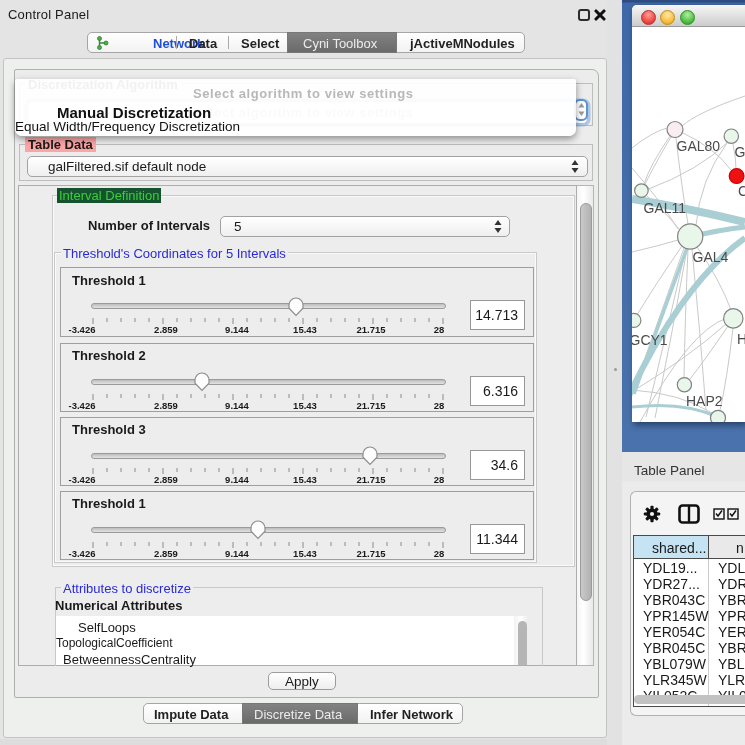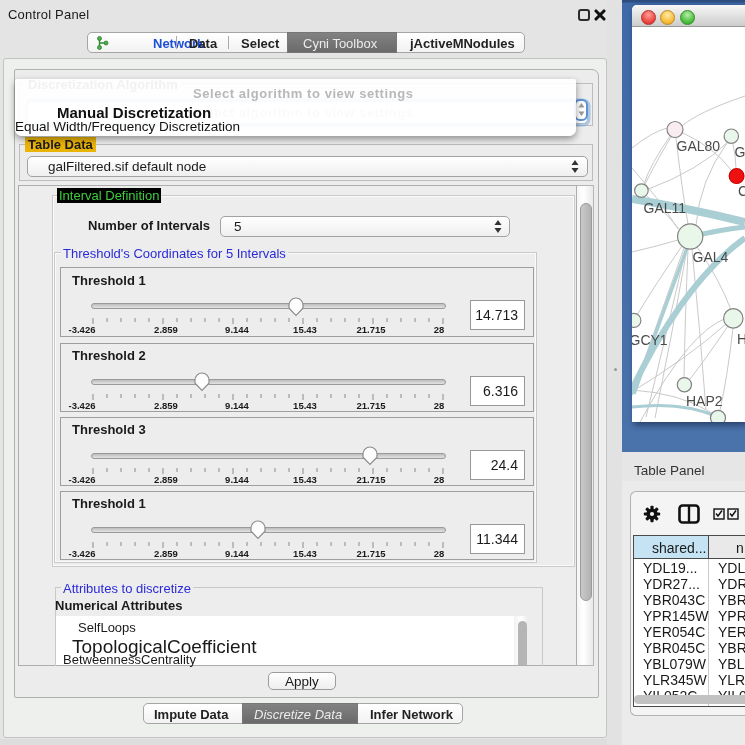--- a/index.html
+++ b/index.html
@@ -27,35 +27,35 @@
 <div class="txt" style="left:25px;top:77px;font-size:13px;font-weight:bold;color:#555;background:#ececec;padding:0 3px;">Discretization Algorithm</div>
 <div class="abs" style="left:27px;top:101px;width:561px;height:23px;background:#fff;border:1px solid #a8bdd4;border-radius:5px;box-shadow:0 0 0 2.5px rgba(110,160,220,0.5);box-sizing:border-box;"></div>
 <div class="txt" style="left:193px;top:105px;font-size:13px;font-weight:bold;letter-spacing:0.55px;color:#bdbdbd;">Select algorithm to view settings</div>
 <div class="abs" style="left:574px;top:99px;width:14px;height:22px;background:#fff;border:2.5px solid #5e92d2;border-radius:6px;box-sizing:border-box;"></div>
 <svg class="abs" style="left:577px;top:102px;" width="9" height="15" viewBox="0 0 9 15">
  <path d="M4.5 1 L7.5 5.5 L1.5 5.5 Z" fill="#9a9a9a"></path>
     <path d="M4.5 14 L7.5 9.5 L1.5 9.5 Z" fill="#9a9a9a"></path>
 </svg>
 
 <div class="abs" style="left:19px;top:144px;width:574px;height:37px;border:1px solid #bdbdbd;box-sizing:border-box;"></div>
-<div class="txt" style="left:25px;top:137px;font-size:13px;font-weight:bold;background:#eab308;padding:0 3px;">Table Data</div>
+<div class="txt" style="left:25px;top:137px;font-size:13px;font-weight:bold;background:#fca5a5;padding:0 3px;">Table Data</div>
 <div class="abs combo" style="left:27px;top:156px;width:561px;height:21px;background:linear-gradient(#ffffff,#efefef);border:1px solid #a2a2a2;border-radius:5px;box-sizing:border-box;"></div>
 <div class="txt" style="left:48px;top:159px;font-size:13.5px;">galFiltered.sif default node</div>
 <svg class="abs" style="left:569px;top:159px;" width="12" height="15" viewBox="0 0 12 15">
  <path d="M6 1 L9.5 6 L2.5 6 Z" fill="#333"></path>
     <path d="M6 14 L9.5 9 L2.5 9 Z" fill="#333"></path>
 </svg>
 
 <div class="abs" style="left:18px;top:185px;width:559px;height:481px;background:#ededed;border:1px solid #adadad;box-sizing:border-box;"></div>
 
 <div class="abs" style="left:577px;top:185px;width:17px;height:481px;background:linear-gradient(90deg,#f5f5f5,#ffffff 40%,#e9e9e9);border:1px solid #b5b5b5;border-left:none;box-sizing:border-box;"></div>
 <div class="abs" style="left:579.5px;top:203px;width:12px;height:398px;background:linear-gradient(90deg,#c9c9c9,#b2b2b2);border:1px solid #9a9a9a;border-radius:6px;box-sizing:border-box;"></div>
 
 <div class="abs" style="left:52px;top:195px;width:523px;height:372px;border:1px solid #c9c9c9;box-shadow:inset 0 0 0 1px #fafafa;box-sizing:border-box;"></div>
-<div class="txt" style="left:57px;top:188px;font-size:13px;color:#3ecc3e;background:#000000;padding:0 2px;text-align:center;">Interval Definition</div>
+<div class="txt" style="left:57px;top:188px;font-size:13px;color:#3ecc3e;background:#14532d;padding:0 2px;text-align:center;">Interval Definition</div>
 
 <div class="txt" style="left:88px;top:218px;font-size:13px;font-weight:bold;">Number of Intervals</div>
 <div class="abs combo" style="left:220px;top:216px;width:290px;height:21px;background:linear-gradient(#ffffff,#efefef);border:1px solid #a2a2a2;border-radius:5px;box-sizing:border-box;"></div>
 <div class="txt" style="left:234px;top:219px;font-size:13.5px;">5</div>
 <svg class="abs" style="left:492px;top:219px;" width="12" height="15" viewBox="0 0 12 15">
  <path d="M6 1 L9.5 6 L2.5 6 Z" fill="#333"></path>
     <path d="M6 14 L9.5 9 L2.5 9 Z" fill="#333"></path>
 </svg>
 
 <div class="abs" style="left:54px;top:252px;width:483px;height:311px;border:1px solid #c9c9c9;box-shadow:inset 0 0 0 1px #fafafa;box-sizing:border-box;"></div>
@@ -185,21 +185,21 @@
 <div class="txt" style="left:52px;top:473.5px;width:60px;text-align:center;font-size:9.5px;font-weight:bold;">-3.426</div>
 <div class="txt" style="left:136px;top:473.5px;width:60px;text-align:center;font-size:9.5px;font-weight:bold;">2.859</div>
 <div class="txt" style="left:207px;top:473.5px;width:60px;text-align:center;font-size:9.5px;font-weight:bold;">9.144</div>
 <div class="txt" style="left:275px;top:473.5px;width:60px;text-align:center;font-size:9.5px;font-weight:bold;">15.43</div>
 <div class="txt" style="left:341px;top:473.5px;width:60px;text-align:center;font-size:9.5px;font-weight:bold;">21.715</div>
 <div class="txt" style="left:409px;top:473.5px;width:60px;text-align:center;font-size:9.5px;font-weight:bold;">28</div>
 <svg class="abs" style="left:362.0px;top:446.0px;" width="16" height="20" viewBox="0 0 16 20">
     <path d="M1 8 a7 7 0 0 1 14 0 v3.2 L8 18.5 L1 11.2 Z" fill="#fdfdfd" stroke="#8c8c8c" stroke-width="1.2"></path>
   </svg>
 <div class="abs" style="left:470px;top:449.5px;width:55px;height:30px;background:#fff;border:1px solid #989898;box-sizing:border-box;"></div>
-<div class="txt" style="left:420px;top:456.5px;width:98px;text-align:right;font-size:14px;">24.4</div>
+<div class="txt" style="left:420px;top:456.5px;width:98px;text-align:right;font-size:14px;">34.6</div>
 <div class="abs" style="left:60px;top:490.5px;width:474px;height:69.5px;background:#ededed;border:1px solid #9e9e9e;box-sizing:border-box;"></div>
 <div class="txt" style="left:72px;top:496.0px;font-size:13px;font-weight:bold;">Threshold 1</div>
 <div class="abs" style="left:91px;top:526.5px;width:355px;height:6px;background:linear-gradient(#bdbdbd,#e3e3e3);border:1px solid #9a9a9a;border-radius:3.5px;box-sizing:border-box;"></div>
 <svg class="abs" style="left:60px;top:541.5px;" width="400" height="7" viewBox="0 0 400 7">
     <g stroke="#8a8a8a" stroke-width="1">
       <line x1="33" y1="0" x2="33" y2="6"></line>
       <line x1="47" y1="0" x2="47" y2="4"></line>
       <line x1="61" y1="0" x2="61" y2="4"></line>
       <line x1="75" y1="0" x2="75" y2="4"></line>
       <line x1="89" y1="0" x2="89" y2="4"></line>
@@ -236,21 +236,21 @@
     <path d="M1 8 a7 7 0 0 1 14 0 v3.2 L8 18.5 L1 11.2 Z" fill="#fdfdfd" stroke="#8c8c8c" stroke-width="1.2"></path>
   </svg>
 <div class="abs" style="left:470px;top:523.5px;width:55px;height:30px;background:#fff;border:1px solid #989898;box-sizing:border-box;"></div>
 <div class="txt" style="left:420px;top:530.5px;width:98px;text-align:right;font-size:14px;">11.344</div>
 
 <div class="abs" style="left:55px;top:587px;width:488px;height:79px;border:1px solid #c9c9c9;border-bottom:none;box-sizing:border-box;"></div>
 <div class="txt" style="left:61px;top:581px;font-size:13px;color:#2a2ad8;background:#ededed;padding:0 2px;">Attributes to discretize</div>
 <div class="txt" style="left:55px;top:598px;font-size:13px;font-weight:bold;">Numerical Attributes</div>
 <div class="abs" style="left:56px;top:616px;width:458px;height:49px;background:#ffffff;"></div>
 <div class="txt" style="left:78px;top:620px;font-size:13px;">SelfLoops</div>
-<div class="txt" style="left:72px;top:636px;font-size:19px;">TopologicalCoefficient</div>
+<div class="txt" style="left:56px;top:636px;font-size:12px;">TopologicalCoefficient</div>
 <div class="txt" style="left:63px;top:652px;font-size:13px;">BetweennessCentrality</div>
 <div class="abs" style="left:514px;top:616px;width:14px;height:49px;background:linear-gradient(90deg,#f2f2f2,#ffffff 50%,#ececec);"></div>
 <div class="abs" style="left:518px;top:621px;width:9px;height:44px;background:#b5b5b5;border-radius:5px 5px 0 0;"></div>
 
 <div class="abs" style="left:268px;top:672px;width:68px;height:18px;background:linear-gradient(#ffffff,#eeeeee);border:1px solid #9c9c9c;border-radius:5px;box-sizing:border-box;"></div>
 <div class="txt" style="left:285px;top:674px;font-size:13.5px;">Apply</div>
 
 <div class="abs" style="left:15px;top:79px;width:561px;height:57px;background:rgba(255,255,255,0.92);border-radius:2px 2px 7px 7px;box-shadow:0 3px 7px rgba(0,0,0,0.4);"></div>
 <div class="txt" style="left:193px;top:86px;font-size:13px;font-weight:bold;letter-spacing:0.55px;color:#b8b8b8;">Select algorithm to view settings</div>
 <div class="txt" style="left:15px;top:104px;font-size:15px;font-weight:bold;color:#111;margin-left:42px;">Manual Discretization</div>
@@ -268,21 +268,21 @@
 <svg class="abs" style="left:96px;top:36px;" width="13" height="14" viewBox="0 0 13 14">
   <path d="M3.5 3 L3.5 11 M3.5 7 L9.5 7" stroke="#2e8b2e" stroke-width="1.4" fill="none"></path>
   <circle cx="3.5" cy="2.5" r="2" fill="#4cae4c" stroke="#2e7d2e" stroke-width="0.8"></circle>
   <circle cx="3.5" cy="11.5" r="2" fill="#4cae4c" stroke="#2e7d2e" stroke-width="0.8"></circle>
   <circle cx="10" cy="7" r="2" fill="#4cae4c" stroke="#2e7d2e" stroke-width="0.8"></circle>
 </svg>
 
 <div class="abs" style="left:143px;top:703px;width:320px;height:21px;background:linear-gradient(#ffffff,#f2f2f2);border:1px solid #a5a5a5;border-radius:5px;box-sizing:border-box;"></div>
 <div class="abs" style="left:242px;top:703px;width:116px;height:21px;background:linear-gradient(#828282,#6a6a6a);border:1px solid #777;box-sizing:border-box;"></div>
 <div class="txt" style="left:154px;top:707px;font-size:13px;font-weight:bold;color:#222;">Impute Data</div>
-<div class="txt" style="left:254px;top:707px;font-size:13px;color:#ececec;font-style:italic;">Discretize Data</div>
+<div class="txt" style="left:254px;top:707px;font-size:13px;color:#ececec;">Discretize Data</div>
 <div class="txt" style="left:370px;top:707px;font-size:13px;font-weight:bold;color:#222;">Infer Network</div>
 
 <div class="abs" style="left:0px;top:739px;width:622px;height:6px;background:#dddddd;"></div>
 
 <div class="abs" style="left:607px;top:0px;width:15px;height:745px;background:#e2e2e2;"></div>
 <div class="abs" style="left:614px;top:368px;width:3px;height:3px;border-radius:50%;background:#9a9a9a;"></div>
 
 <div class="abs" style="left:622px;top:0px;width:123px;height:452px;background:linear-gradient(180deg,#2d4d80 0px,#2d4d80 2px,#3e68a7 3px,#4a72ab 100%);"></div>
 
 <div class="abs" style="left:632px;top:5px;width:113px;height:417px;background:#ffffff;border-radius:5px 0 0 0;box-shadow:2px 3px 6px rgba(0,0,20,0.45);"></div>

